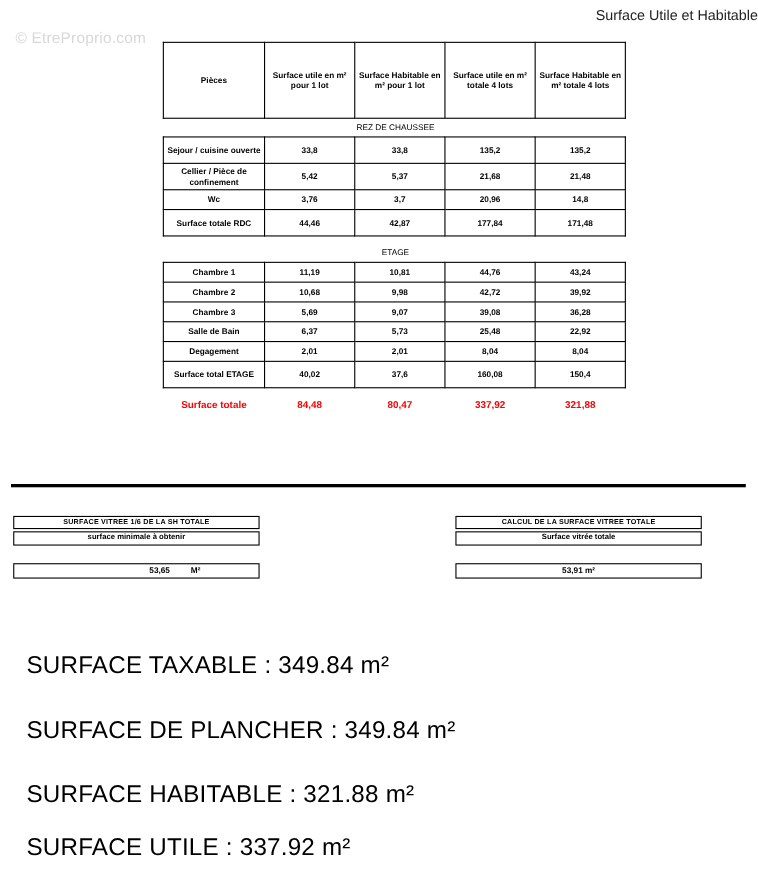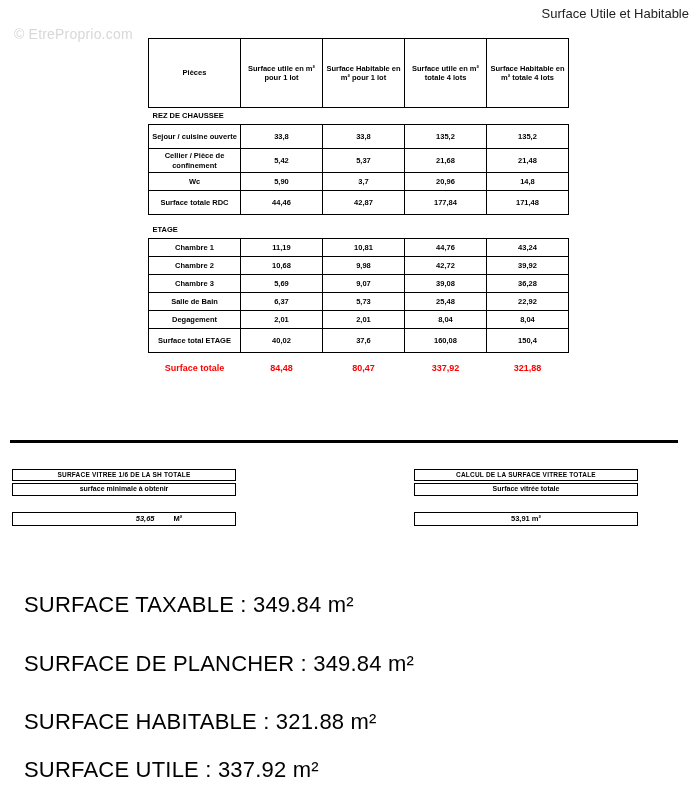--- a/index.html
+++ b/index.html
@@ -62,23 +62,23 @@
   table.surface thead td {
     height: 66px;
     font-size: 7.5px;
   }
   .col-lbl { width: 92px; }
   .col-v { width: 82px; }
 
   
   tr.section-row td {
     border: none !important;
-    text-align: left;
+    text-align: center;
     font-size: 7.5px;
-    font-weight: bold;
+    font-weight: normal;
     padding-left: 4px;
     height: 14px;
   }
   tr.spacer-row td {
     border: none !important;
     height: 7px;
     padding: 0;
   }
   td.data-row {
     height: 15px;
@@ -120,21 +120,20 @@
   .sb-left { left: 12px; width: 224px; }
   .sb-right { left: 414px; width: 224px; }
 
   .sb1 { top: 469px; height: 12px; letter-spacing: 0.2px; }
   .sb2 { top: 483px; height: 13px; font-size: 7px; }
   .sb3 { top: 512px; height: 14px; font-size: 7.5px; }
 
   .sb3 .val-left {
     display: inline-block;
     margin-left: 70px;
-    font-style: italic;
   }
   .sb3 .unit-left {
     display: inline-block;
     margin-left: 19px;
   }
 
   
   .summary {
     position: absolute;
     left: 24px;
@@ -186,21 +185,21 @@
       </tr>
       <tr>
         <td class="data-row tall">Cellier / Pièce de confinement</td>
         <td class="data-row tall">5,42</td>
         <td class="data-row tall">5,37</td>
         <td class="data-row tall">21,68</td>
         <td class="data-row tall">21,48</td>
       </tr>
       <tr>
         <td class="data-row">Wc</td>
-        <td class="data-row">5,90</td>
+        <td class="data-row">3,76</td>
         <td class="data-row">3,7</td>
         <td class="data-row">20,96</td>
         <td class="data-row">14,8</td>
       </tr>
       <tr>
         <td class="data-row tall">Surface totale RDC</td>
         <td class="data-row tall">44,46</td>
         <td class="data-row tall">42,87</td>
         <td class="data-row tall">177,84</td>
         <td class="data-row tall">171,48</td>

